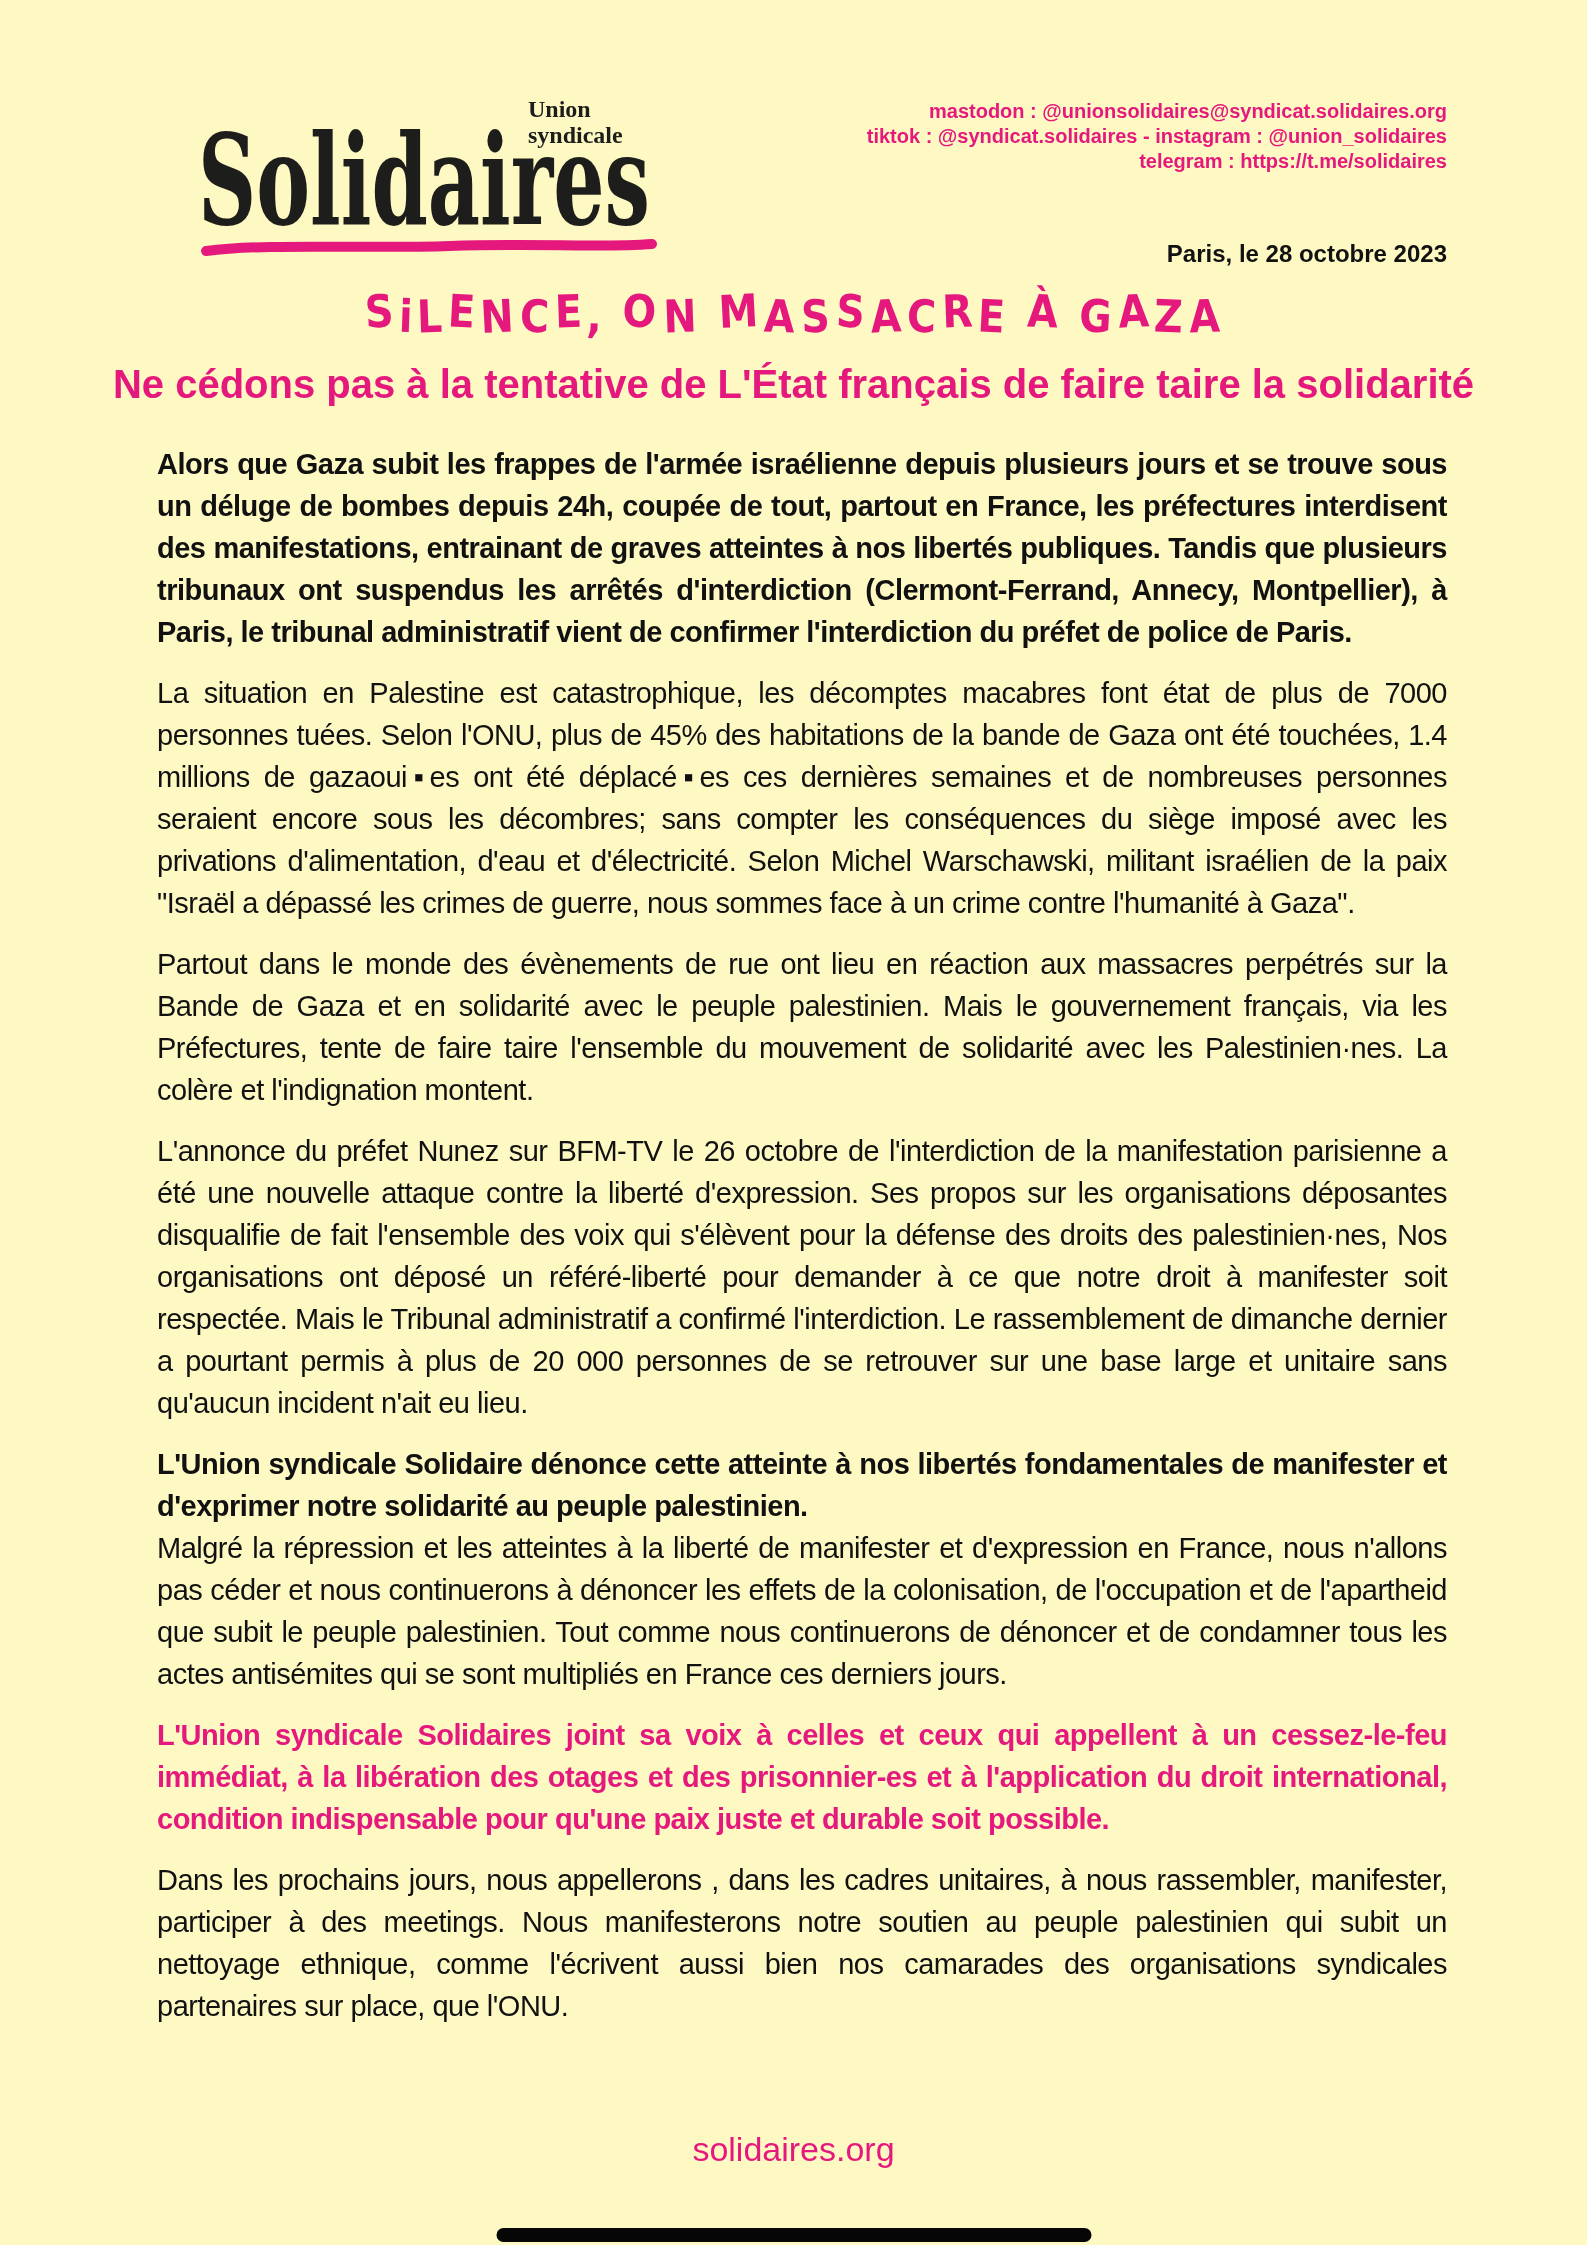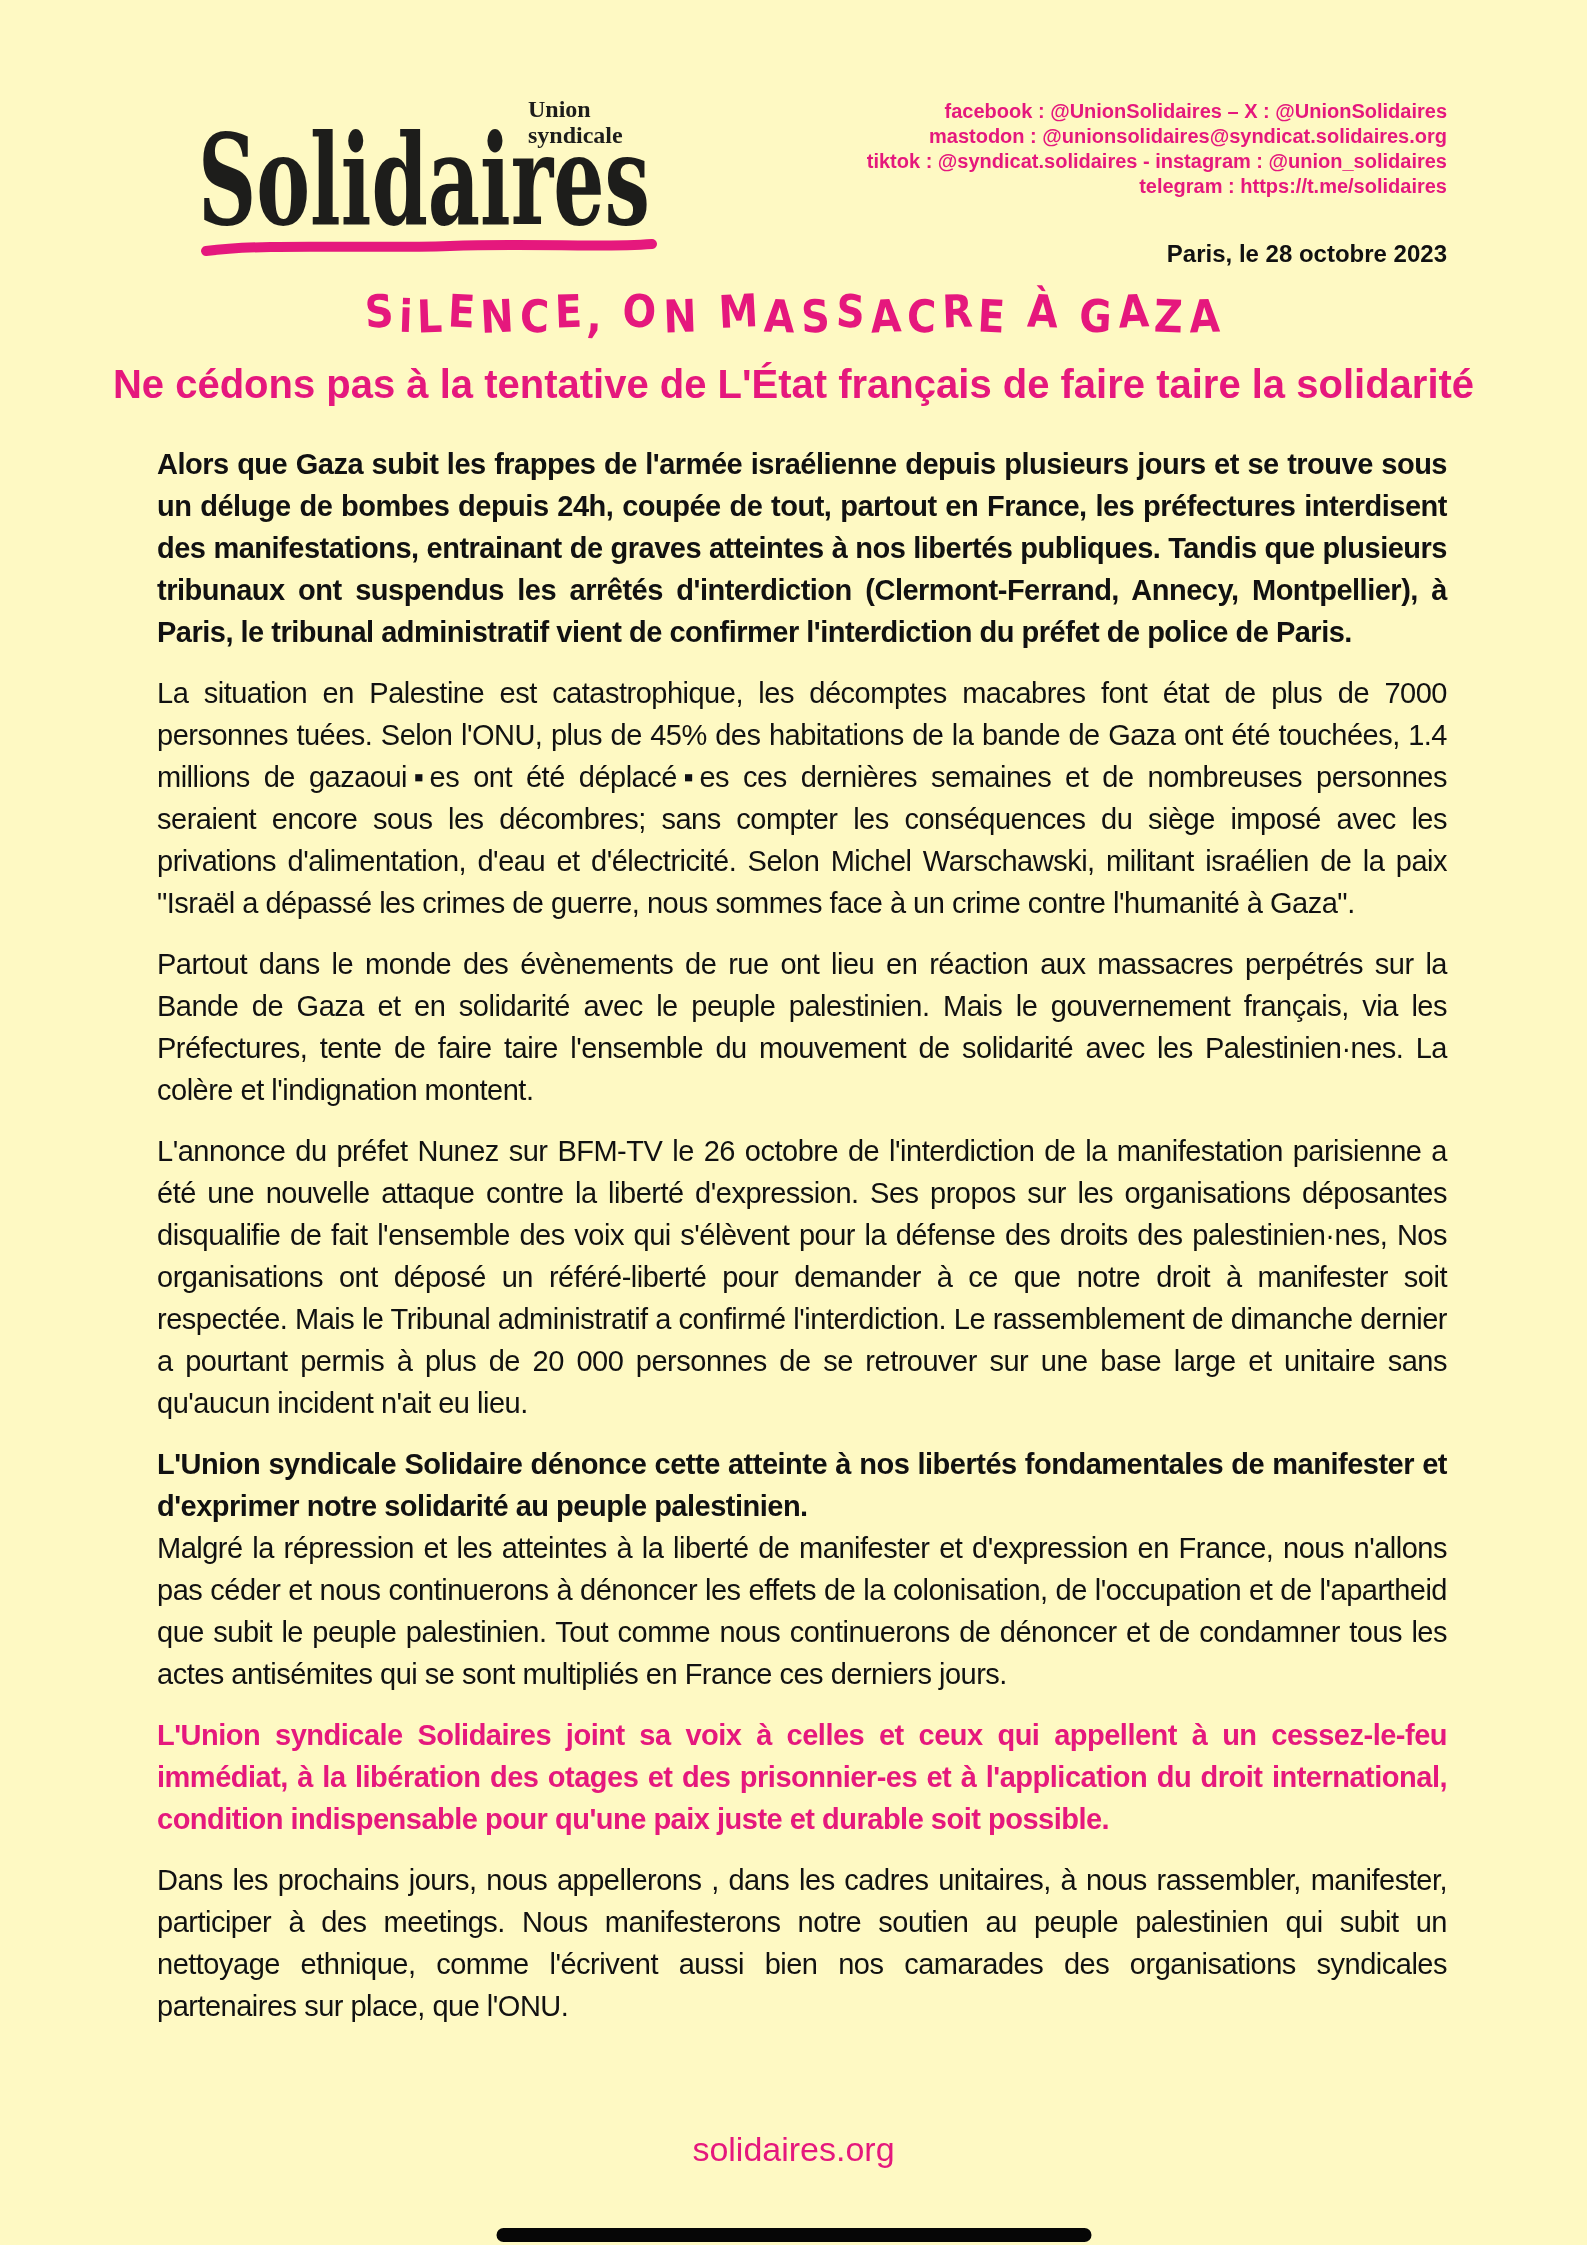--- a/index.html
+++ b/index.html
@@ -67,21 +67,20 @@
     </div>
     <svg class="logo-wordmark-svg" width="462" height="120" aria-hidden="true">
       <text x="0" y="102" font-family="DejaVu Serif, serif" font-weight="bold" font-size="126" fill="#1d1d1b" textLength="452" lengthAdjust="spacingAndGlyphs">Solidaires</text>
     </svg>
     <svg class="logo-underline-svg" width="458" height="24" aria-hidden="true">
       <path d="M6 15 C 70 7, 160 13, 250 10 S 400 12, 452 8" stroke="#e5187d" stroke-width="10" fill="none" stroke-linecap="round"></path>
     </svg>
   </div>
 
   <div class="social">
-    <div>facebook : @UnionSolidaires – X : @UnionSolidaires</div>
     <div>mastodon : @unionsolidaires@syndicat.solidaires.org</div>
     <div>tiktok : @syndicat.solidaires - instagram : @union_solidaires</div>
     <div>telegram : https://t.me/solidaires</div>
   </div>
 
   <div class="date-line">Paris, le 28 octobre 2023</div>
 
   <div class="headline"><span style="display: inline-block; transform: rotate(-3deg) scaleX(0.88) translateY(-3px);">S</span><span style="display: inline-block; transform: rotate(2deg) scaleX(0.88) translateY(2px);">i</span><span style="display: inline-block; transform: rotate(-2deg) scaleX(0.88) translateY(2px);">L</span><span style="display: inline-block; transform: rotate(3deg) scaleX(0.88) translateY(-3px);">E</span><span style="display: inline-block; transform: rotate(-3deg) scaleX(0.88) translateY(2px);">N</span><span style="display: inline-block; transform: rotate(2deg) scaleX(0.88) translateY(2px);">C</span><span style="display: inline-block; transform: rotate(-2deg) scaleX(0.88) translateY(-3px);">E</span><span style="display: inline-block; transform: rotate(3deg) scaleX(0.88) translateY(2px);">,</span><span style="display: inline-block; width: 0.34em;"></span><span style="display: inline-block; transform: rotate(2deg) scaleX(0.88) translateY(-3px);">O</span><span style="display: inline-block; transform: rotate(-2deg) scaleX(0.88) translateY(2px);">N</span><span style="display: inline-block; width: 0.34em;"></span><span style="display: inline-block; transform: rotate(-3deg) scaleX(0.88) translateY(-3px);">M</span><span style="display: inline-block; transform: rotate(2deg) scaleX(0.88) translateY(2px);">A</span><span style="display: inline-block; transform: rotate(-2deg) scaleX(0.88) translateY(2px);">S</span><span style="display: inline-block; transform: rotate(3deg) scaleX(0.88) translateY(-3px);">S</span><span style="display: inline-block; transform: rotate(-3deg) scaleX(0.88) translateY(2px);">A</span><span style="display: inline-block; transform: rotate(2deg) scaleX(0.88) translateY(2px);">C</span><span style="display: inline-block; transform: rotate(-2deg) scaleX(0.88) translateY(-3px);">R</span><span style="display: inline-block; transform: rotate(3deg) scaleX(0.88) translateY(2px);">E</span><span style="display: inline-block; width: 0.34em;"></span><span style="display: inline-block; transform: rotate(2deg) scaleX(0.88) translateY(-3px);">À</span><span style="display: inline-block; width: 0.34em;"></span><span style="display: inline-block; transform: rotate(3deg) scaleX(0.88) translateY(2px);">G</span><span style="display: inline-block; transform: rotate(-3deg) scaleX(0.88) translateY(-3px);">A</span><span style="display: inline-block; transform: rotate(2deg) scaleX(0.88) translateY(2px);">Z</span><span style="display: inline-block; transform: rotate(-2deg) scaleX(0.88) translateY(2px);">A</span></div>
   <div class="subheadline">Ne cédons pas à la tentative de L'État français de faire taire la solidarité</div>
 

